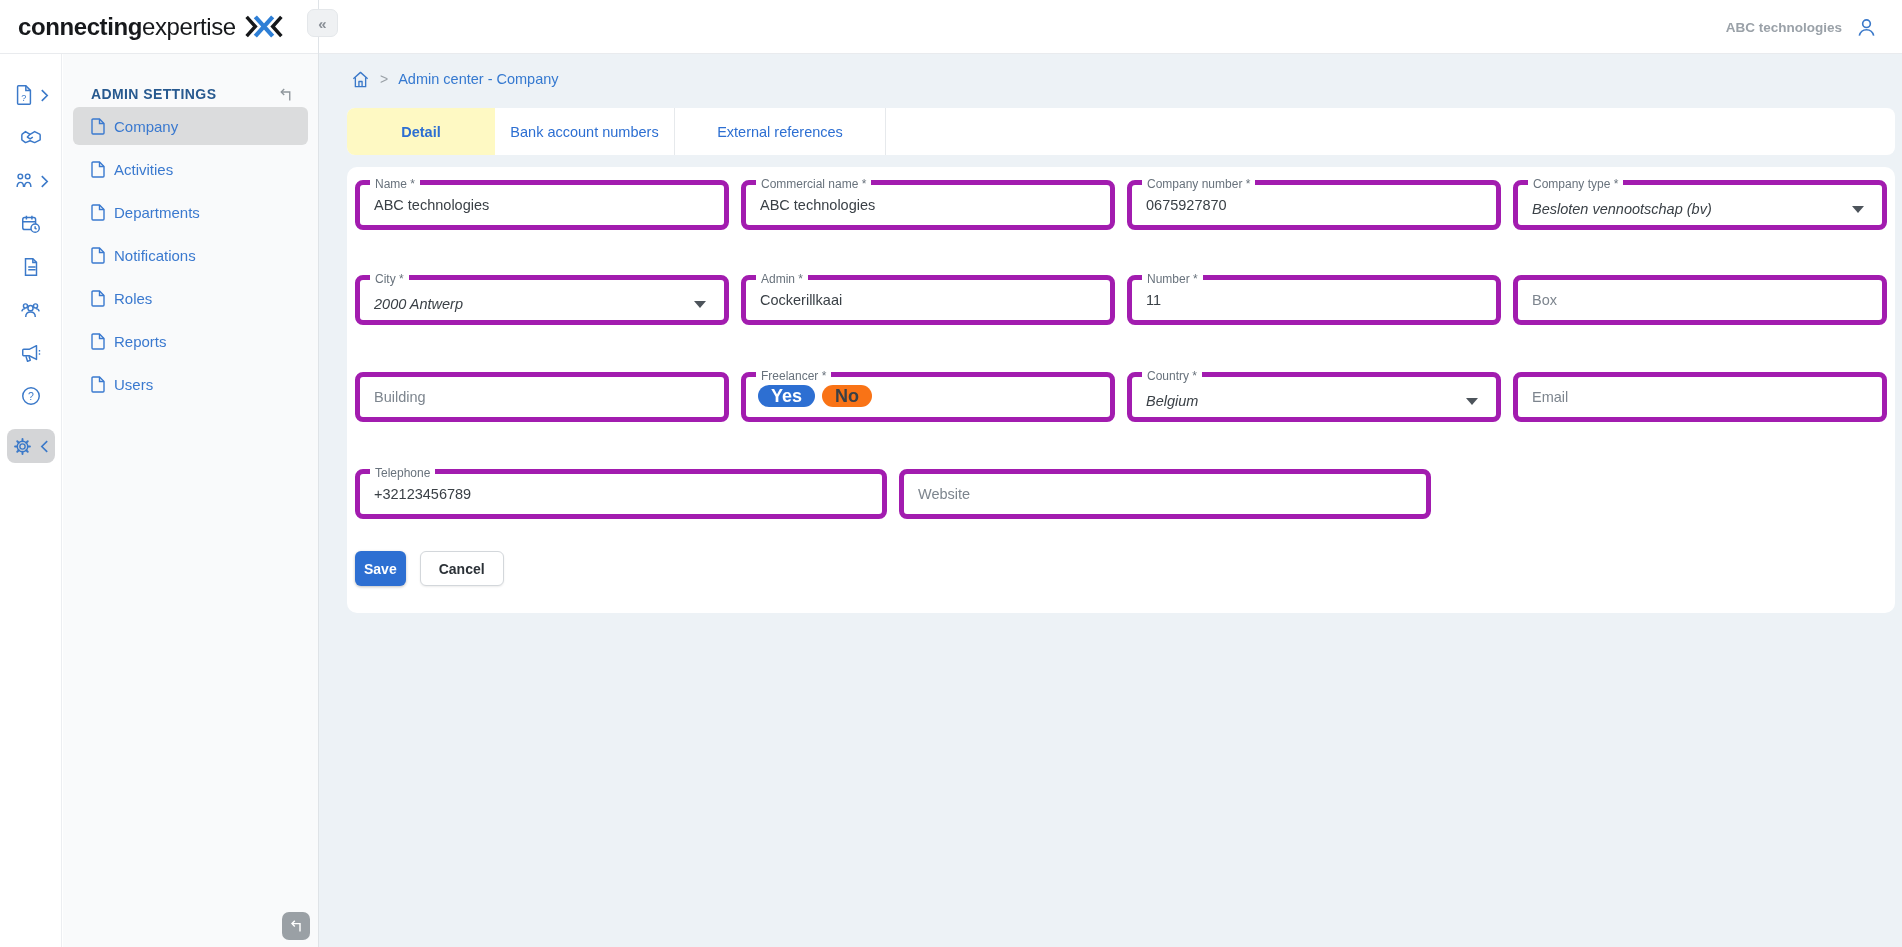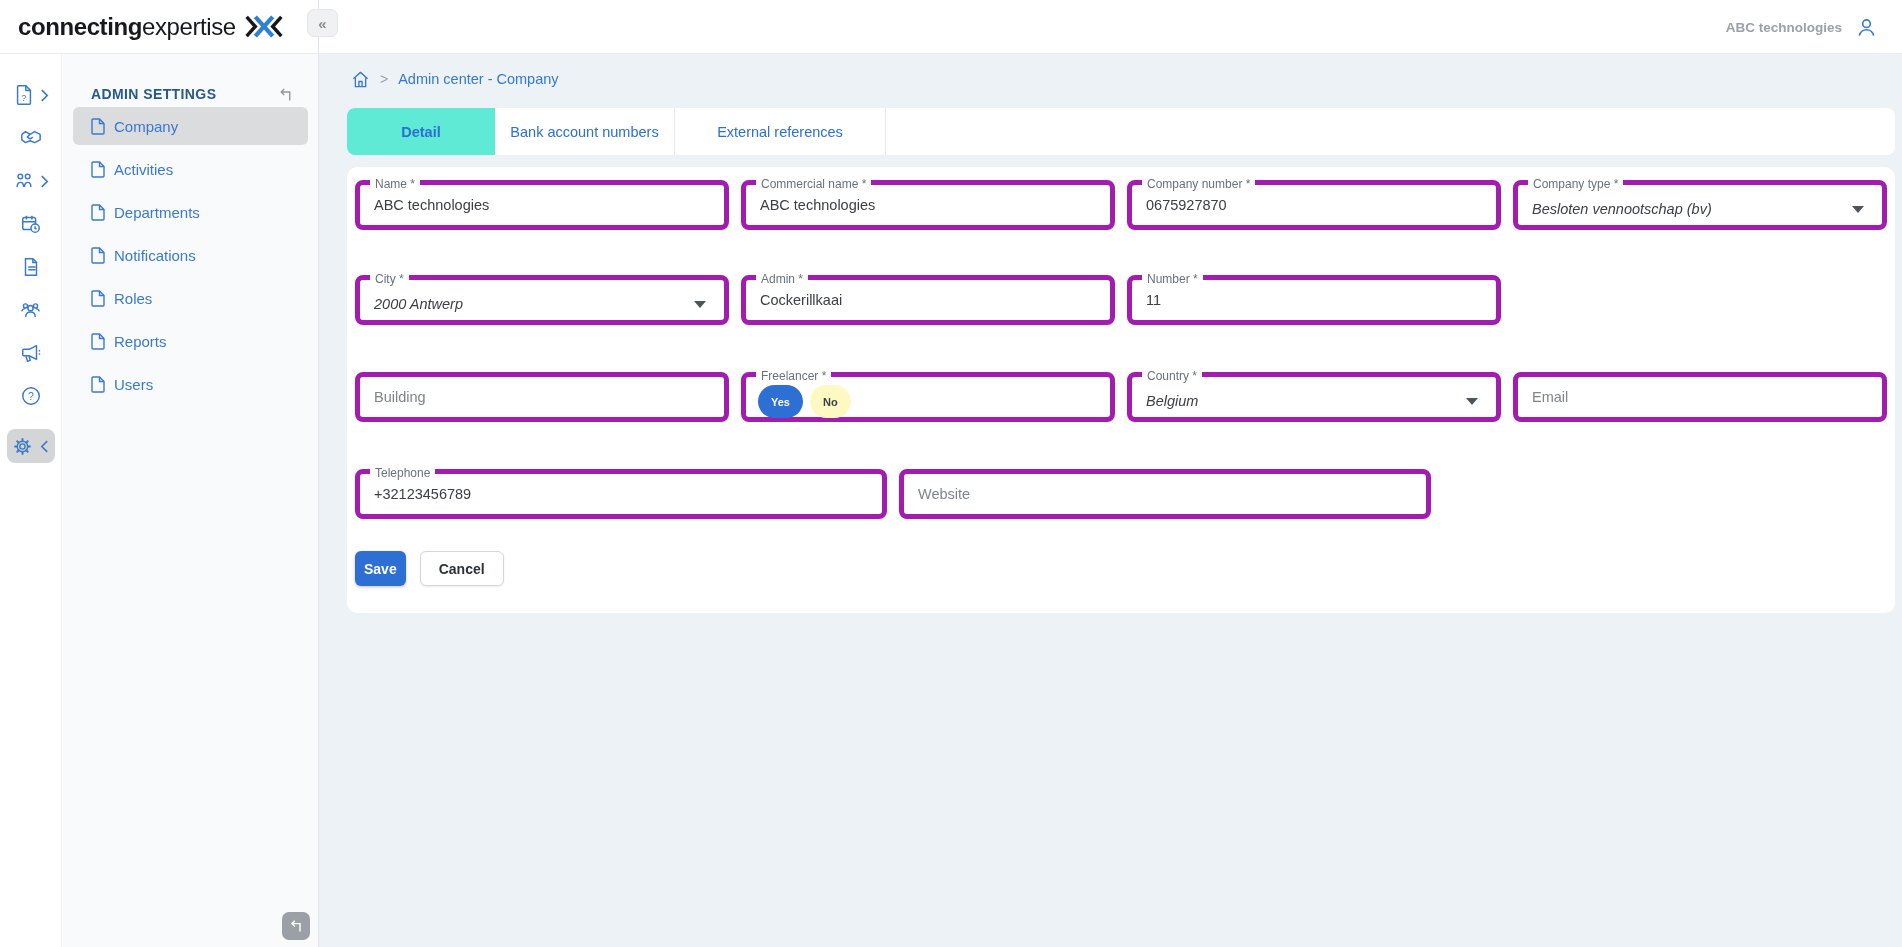--- a/index.html
+++ b/index.html
@@ -47,44 +47,44 @@
   
   .main{position:absolute;left:319px;top:54px;right:0;bottom:0;background:#edf2f6;overflow:hidden;}
   .breadcrumb{display:flex;align-items:center;gap:10px;margin:13px 0 0 32px;height:24px;}
   .crumb-sep{color:#9aa1a7;font-size:14px;}
   .crumb-link{color:#3579d0;font-size:14.5px;cursor:pointer;}
 
   
   .tabstrip{margin:17px 7px 0 28px;height:47px;background:#fff;border-radius:8px;
     display:flex;overflow:hidden;}
   .tab{display:flex;align-items:center;justify-content:center;font-size:14.5px;color:#2d6fd2;cursor:pointer;}
-  .tab.active{background:#5eead4;font-weight:700;width:148px;}
+  .tab.active{background:#fef9c3;font-weight:700;width:148px;}
   .tab.t2{width:180px;border-right:1px solid #e6e9ec;}
   .tab.t3{width:211px;border-right:1px solid #e6e9ec;}
 
   
   .card{margin:12px 7px 0 28px;background:#fff;border-radius:10px;padding:13px 8px 27px 8px;}
   .row{display:flex;gap:12px;margin-bottom:45px;}
   .row.r2,.row.r3{margin-bottom:47px;}
   .row.r4{margin-bottom:0;}
   .field{position:relative;height:50px;border:5px solid #a21caf;border-radius:8px;background:#fff;}
   .w4{width:374px;} .w3{width:532px;}
   .field > label{position:absolute;top:-8px;left:10px;background:#fff;padding:0 5px;
     font-size:12px;color:#68727c;white-space:nowrap;}
   .field input{position:absolute;inset:0;width:100%;height:100%;border:0;outline:0;background:transparent;
     padding:0 14px;font-size:14.5px;color:#3a4046;font-family:inherit;border-radius:8px;}
   .field input::placeholder{color:#7d858e;opacity:1;}
   .select-value{position:absolute;left:14px;top:0;line-height:48px;font-size:14.5px;color:#3a4046;font-style:italic;}
   .caret{position:absolute;right:18px;top:21px;width:0;height:0;
     border-left:6px solid transparent;border-right:6px solid transparent;border-top:7px solid #4d545b;}
   .pills{position:absolute;left:12px;top:8px;display:flex;gap:7px;}
-  .pill{height:33px;border-radius:17px;display:flex;align-items:center;justify-content:center;
-    font-size:11px;font-weight:700;padding:0 13px;cursor:pointer;}
+  .pill{height:22px;border-radius:17px;display:flex;align-items:center;justify-content:center;
+    font-size:18px;font-weight:700;padding:0 13px;cursor:pointer;}
   .pill.yes{background:#2d6fd2;color:#fff;}
-  .pill.no{background:#fef9c3;color:#3a4046;}
+  .pill.no{background:#f97316;color:#3a4046;}
 
   .actions{margin-top:32px;display:flex;gap:14px;}
   .btn{height:35px;border-radius:6px;font-weight:700;font-size:14px;font-family:inherit;cursor:pointer;}
   .btn-save{background:#2d6fd2;color:#fff;border:none;padding:0 9px;box-shadow:0 1px 3px rgba(0,0,0,.25);}
   .btn-cancel{background:#fff;color:#2b3137;border:1px solid #d3d7db;padding:0 18px;box-shadow:0 1px 2px rgba(0,0,0,.08);}
 
   svg{display:block;}
 </style>
 </head>
 <body>
@@ -305,20 +305,23 @@
         <span class="caret"></span>
       </div>
       <div class="field w4">
         <label>Admin *</label>
         <input value="Cockerillkaai" style="">
       </div>
       <div class="field w4">
         <label>Number *</label>
         <input value="11" style="">
       </div>
+      <div class="field w4">
+        <input placeholder="Box" style="">
+      </div>
     </div>
 
     <div class="row r3">
       <div class="field w4">
         <input placeholder="Building" style="">
       </div>
       <div class="field w4">
         <label>Freelancer *</label>
         <div class="pills">
           <div class="pill yes">Yes</div>

